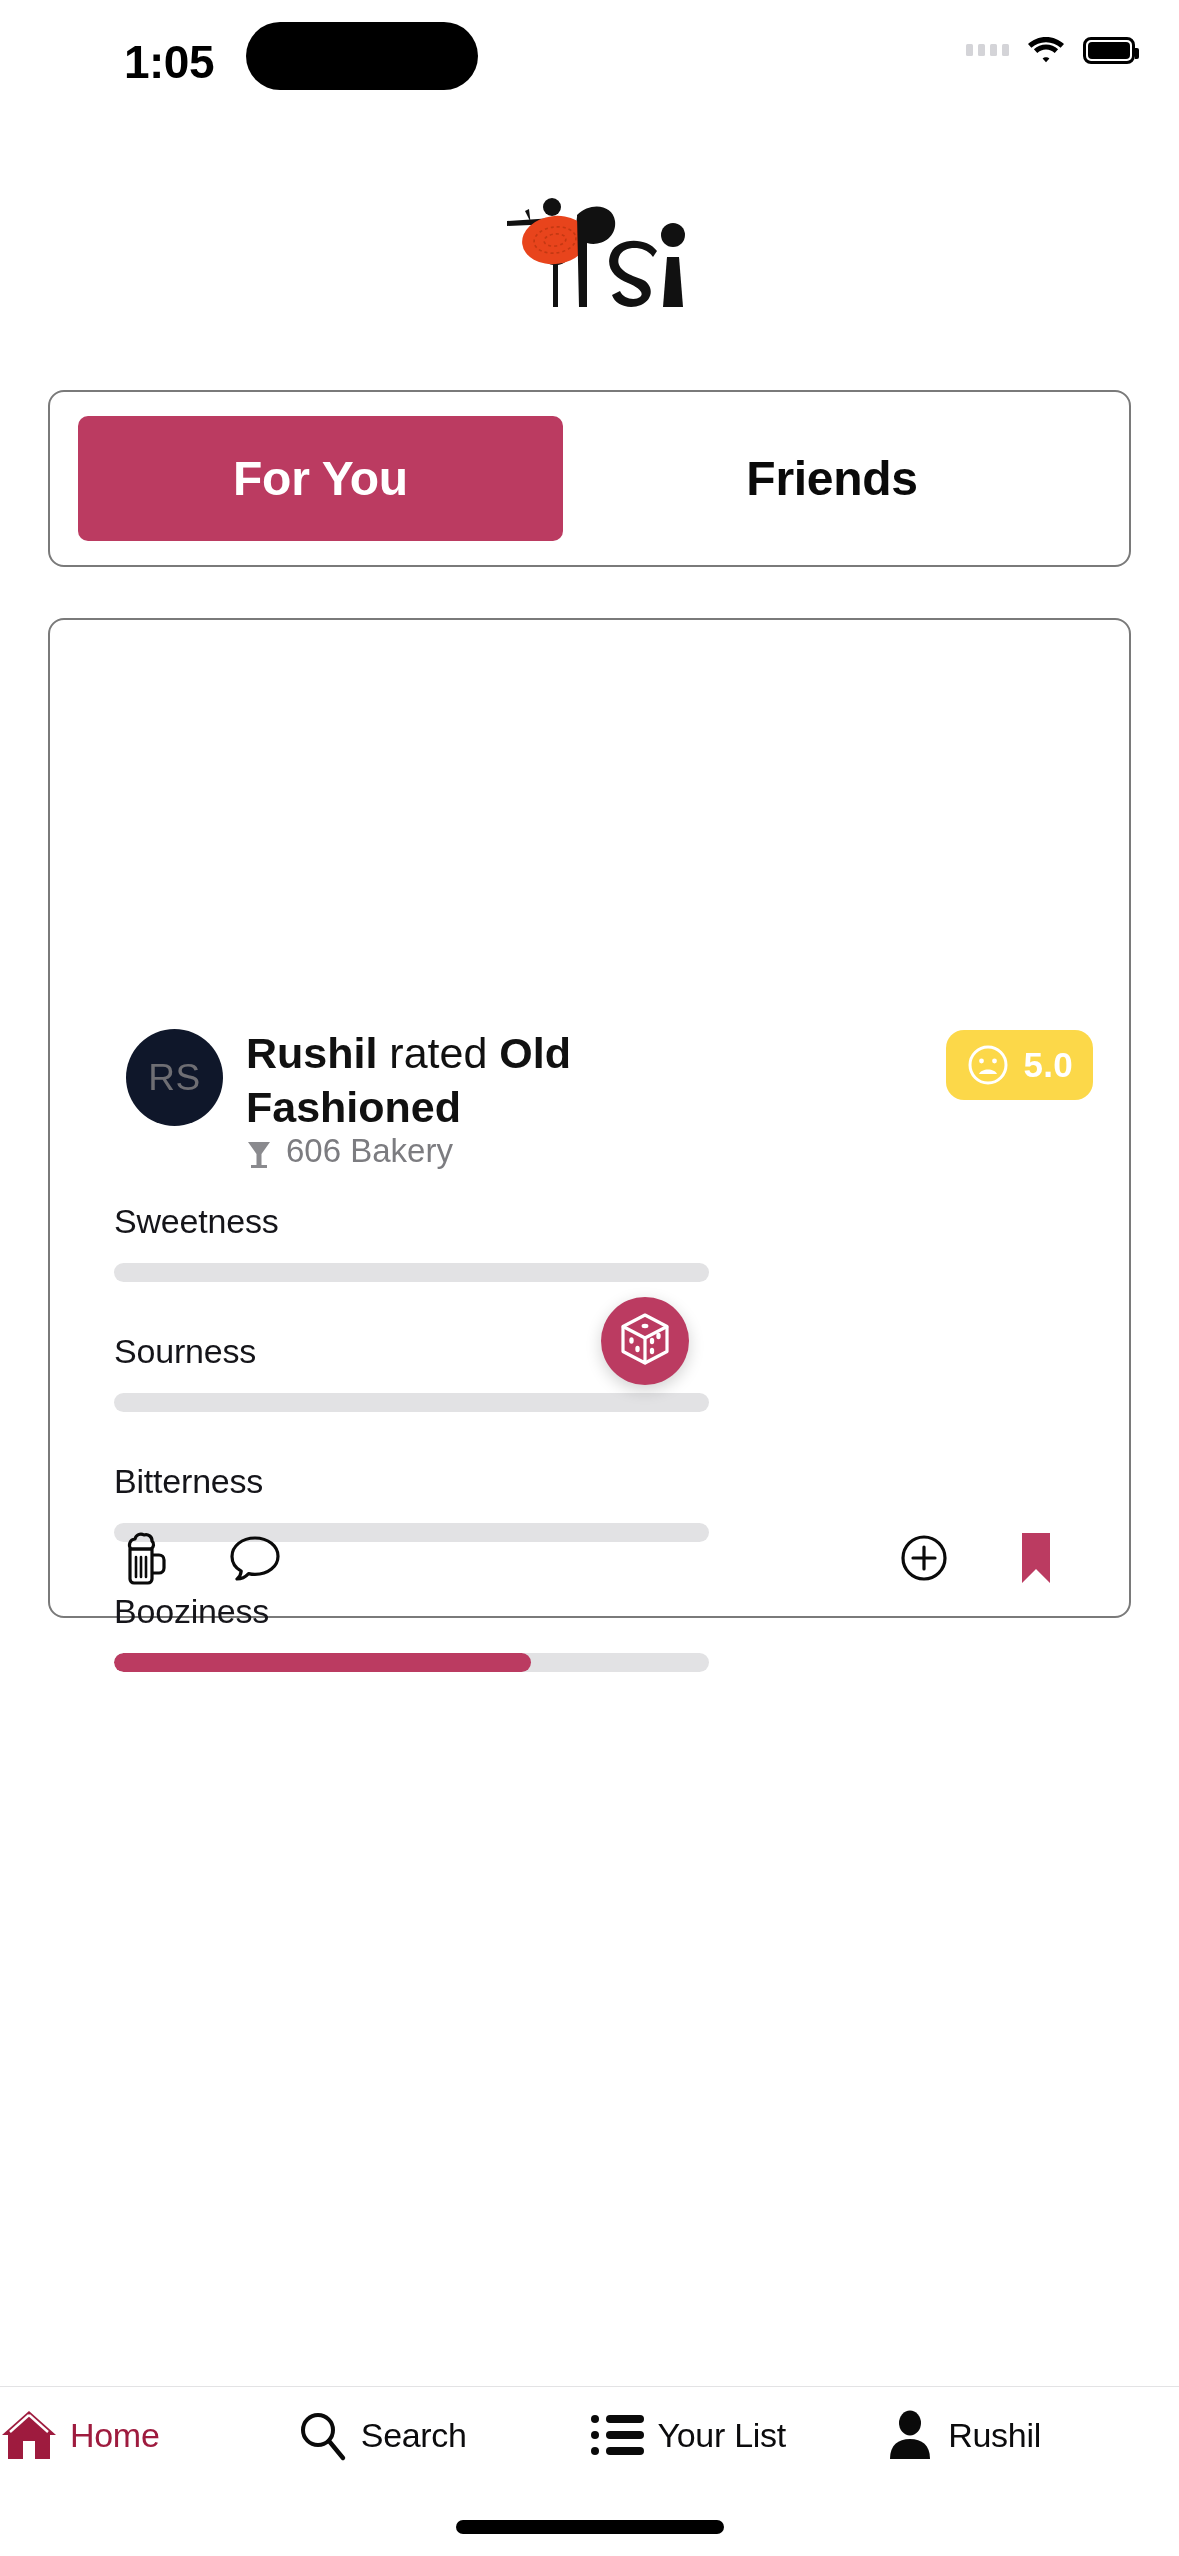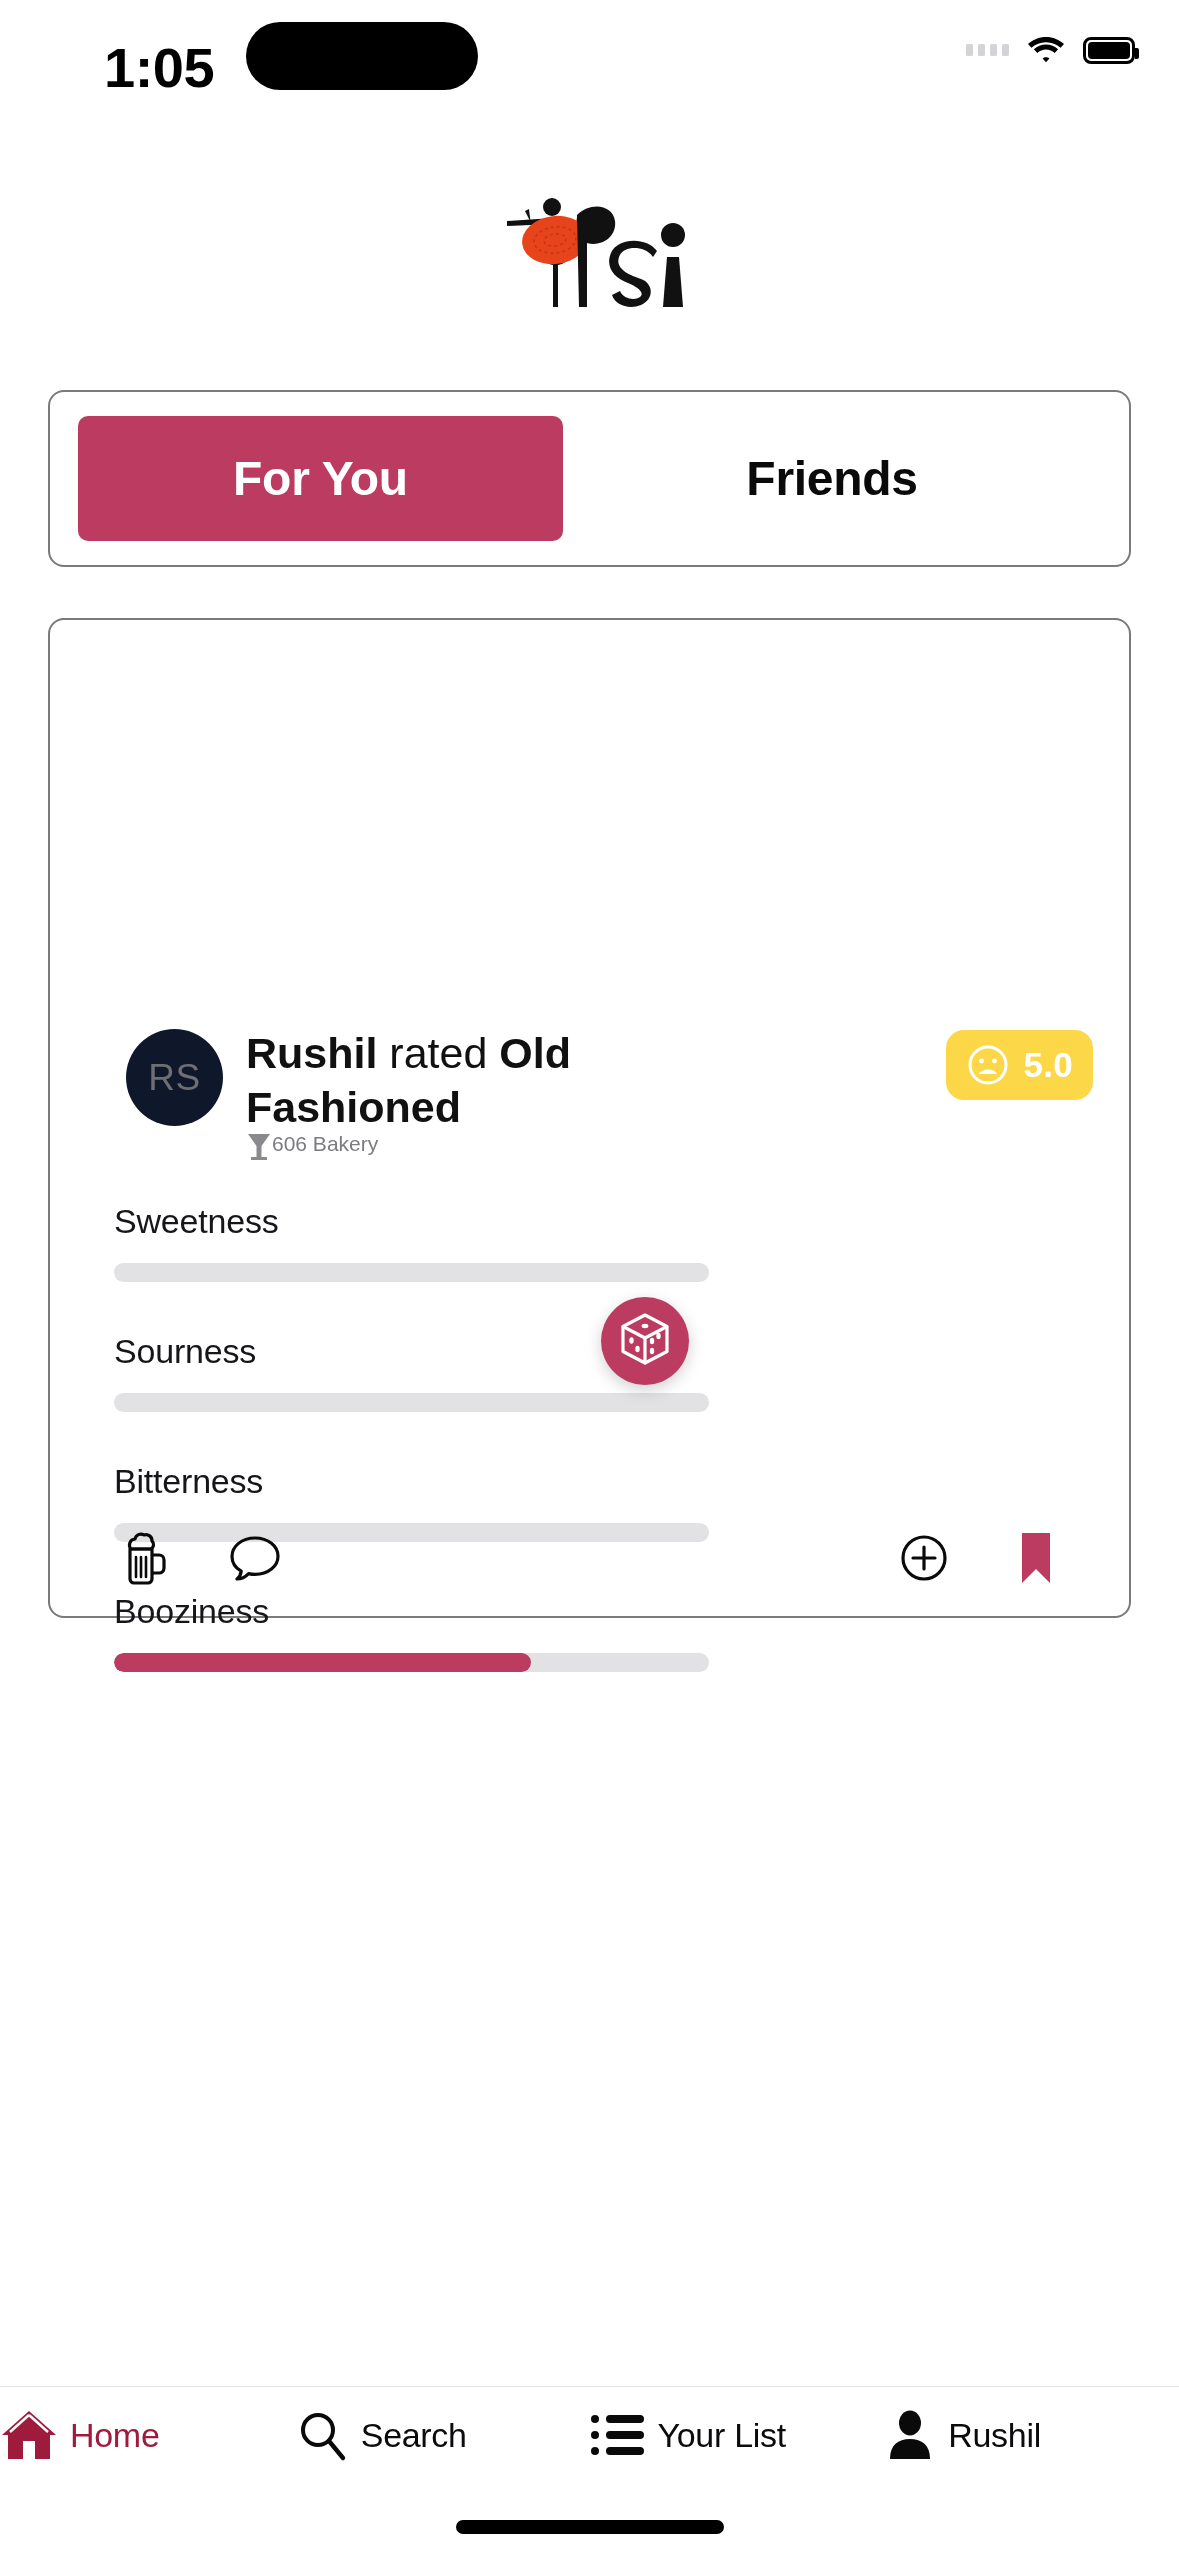--- a/index.html
+++ b/index.html
@@ -8,22 +8,22 @@
     background:#ffffff;
     font-family:"Liberation Sans", sans-serif;
     -webkit-font-smoothing:antialiased;
     overflow:hidden;
   }
   #phone { position:relative; width:1179px; height:2556px; background:#fff; }
 
   
   .statusbar { position:absolute; top:0; left:0; width:1179px; height:135px; }
   .sb-time {
-    position:absolute; left:104px; top:35px; width:160px;
-    font-size:56px; font-weight:700; color:#000; letter-spacing:-0.5px;
+    position:absolute; left:89px; top:35px; width:160px;
+    font-size:46px; font-weight:700; color:#000; letter-spacing:-0.5px;text-align:center;
   }
   .dynamic-island {
     position:absolute; left:246px; top:22px;
     width:232px; height:68px; background:#000; border-radius:34px;
   }
   .sb-right { position:absolute; right:44px; top:36px; display:flex; align-items:center; gap:18px; }
   .sig-dots { display:flex; gap:5px; align-items:flex-end; }
   .sig-dots i { display:block; width:7px; height:12px; background:#d4d4d8; border-radius:1.5px; }
   .wifi { width:38px; height:28px; position:relative; }
   .batt { width:52px; height:27px; border:3px solid #000; border-radius:8px; position:relative; }
@@ -58,22 +58,22 @@
     display:flex; align-items:center; justify-content:center;
     font-size:37px; font-weight:400; color:#6e6e73; letter-spacing:0.5px;
   }
   .headline {
     position:absolute; left:196px; top:406px; width:520px;
     font-size:43px; line-height:1.26; color:#111; font-weight:400;
   }
   .headline b { font-weight:700; }
   .venue {
     position:absolute; left:196px; top:512px;
-    display:flex; align-items:flex-start; gap:0;
-    font-size:21px; color:#7c7c80;
+    display:flex; align-items:flex-end; gap:14px;
+    font-size:33px; color:#7c7c80;
   }
   .venue-icon { width:26px; height:30px; display:block; }
   .score-badge {
     position:absolute; right:36px; top:410px;
     height:70px; min-width:142px; border-radius:18px; background:#fcd849;
     display:flex; align-items:center; justify-content:center; gap:13px; padding:0 20px;
   }
   .score-face { width:44px; height:44px; display:block; }
   .score-val { font-size:35px; font-weight:700; color:#ffffff; letter-spacing:0.3px;text-align:right; }
 

